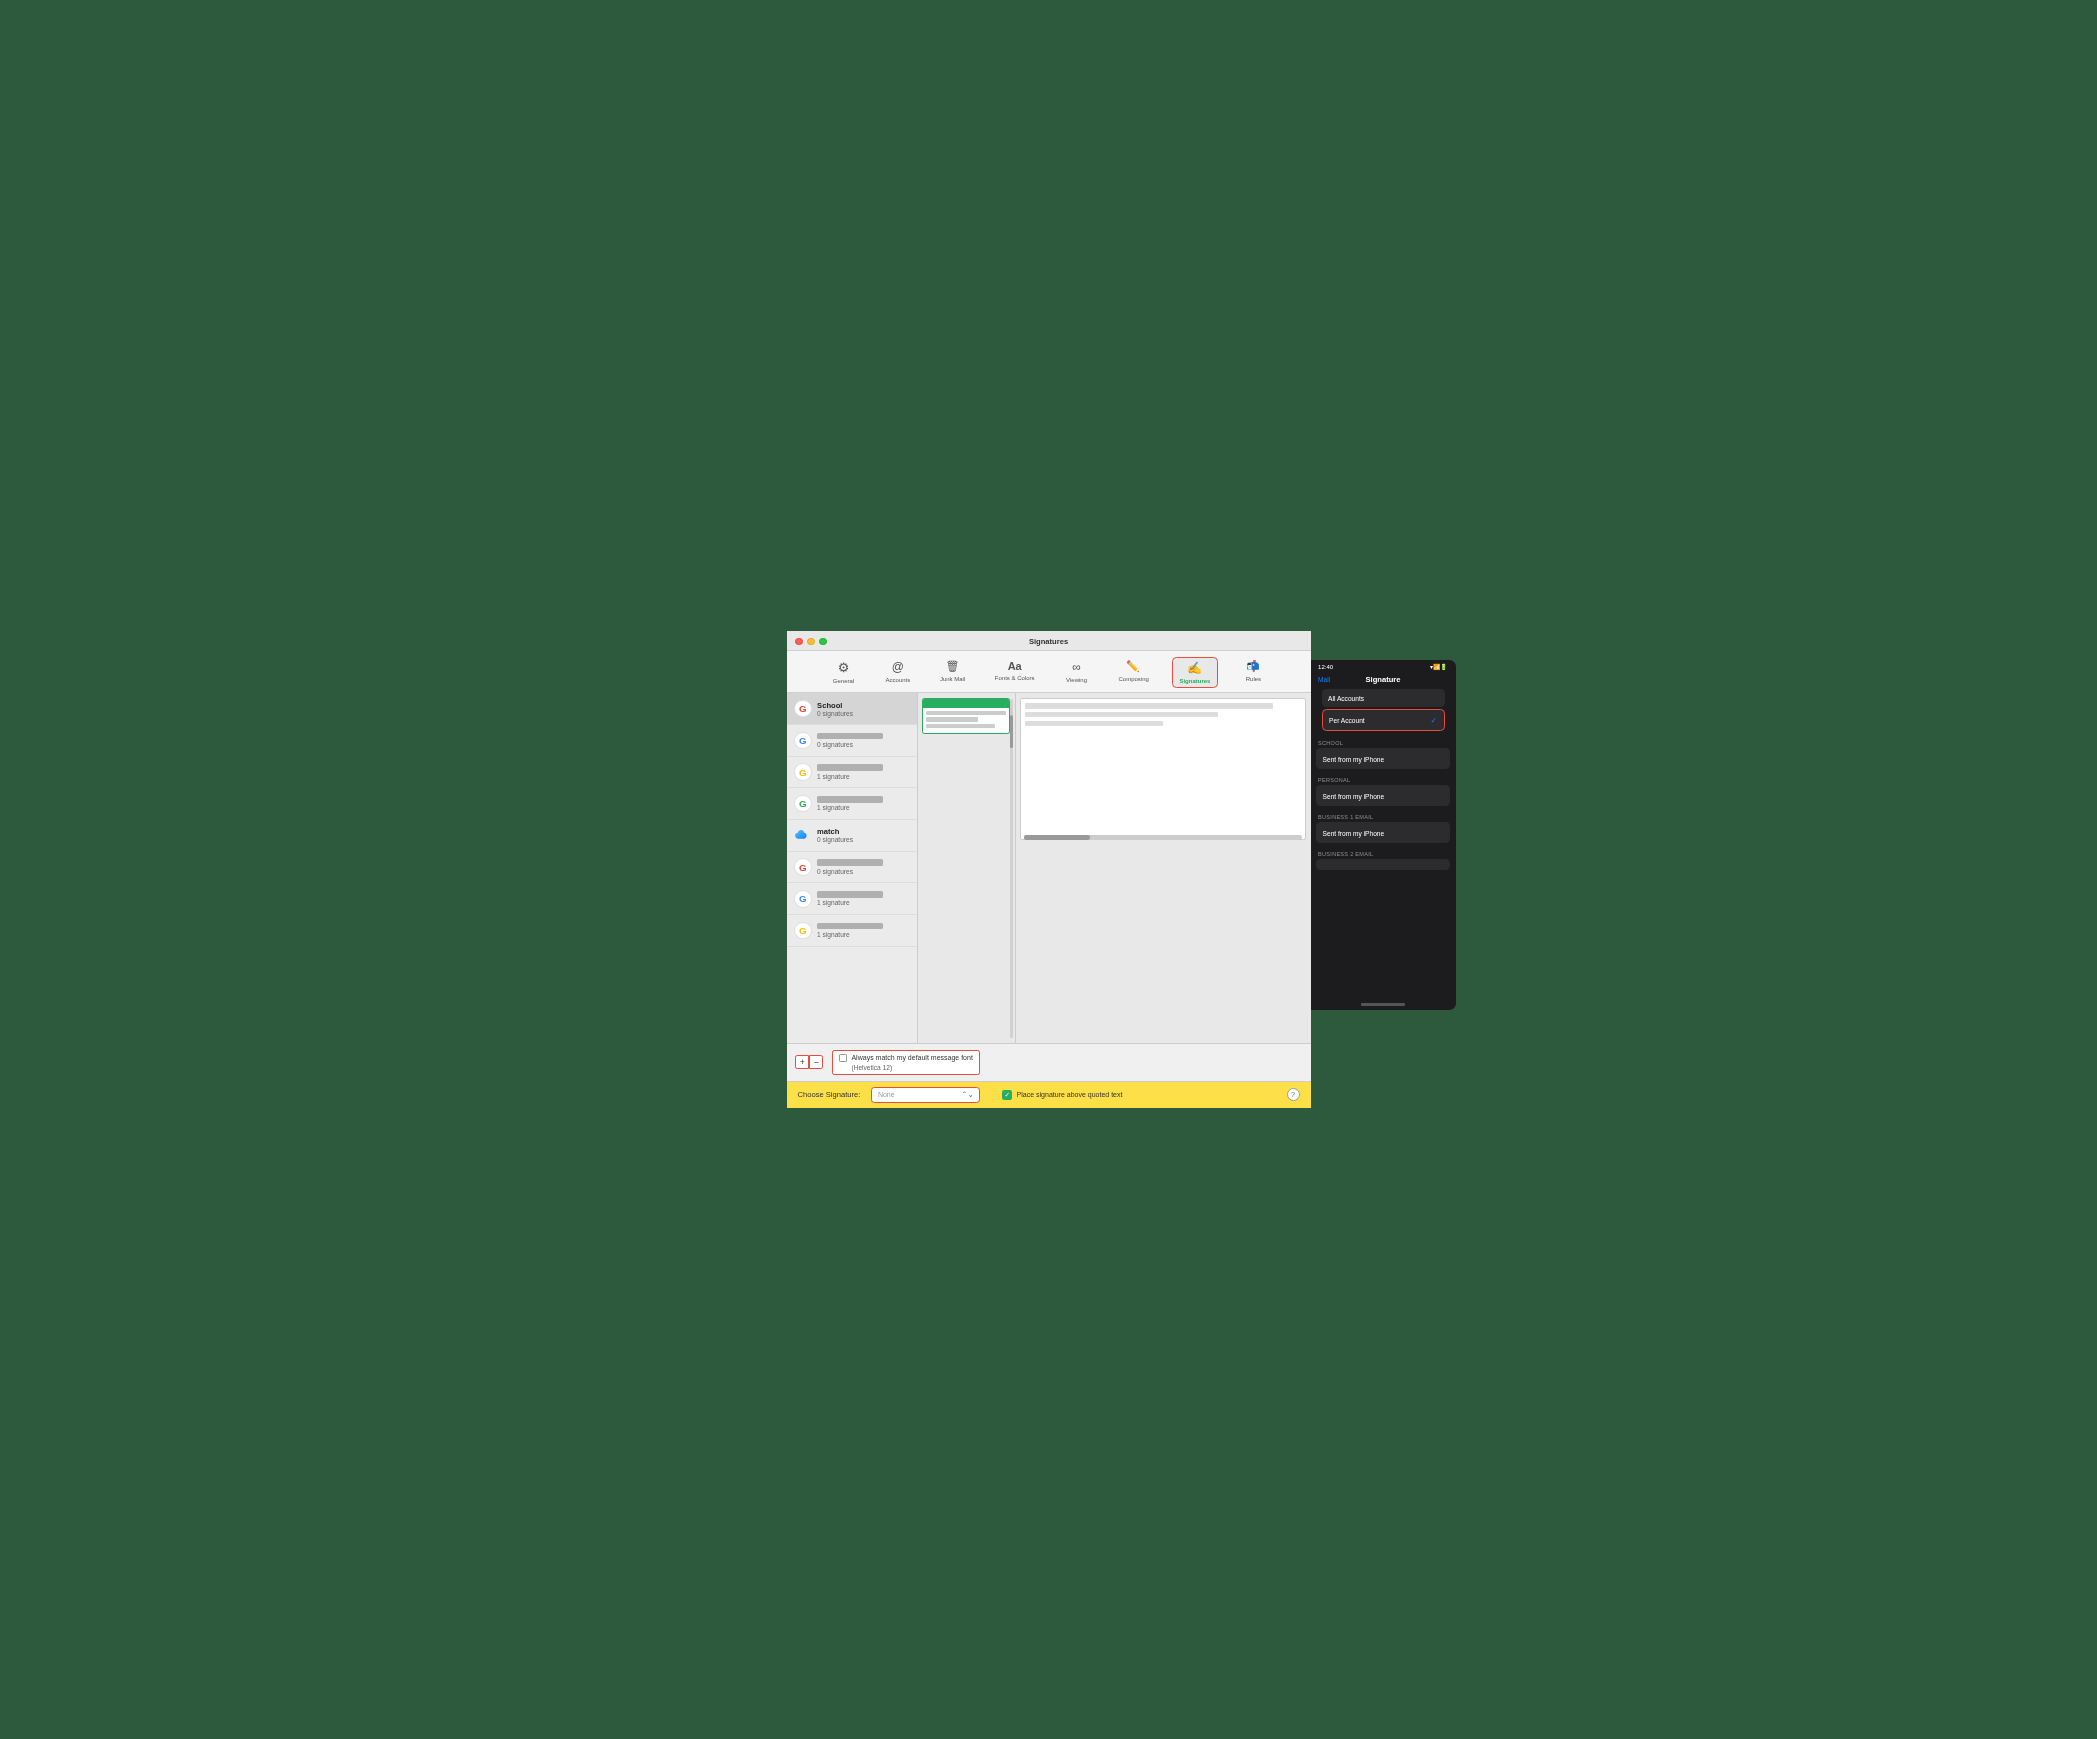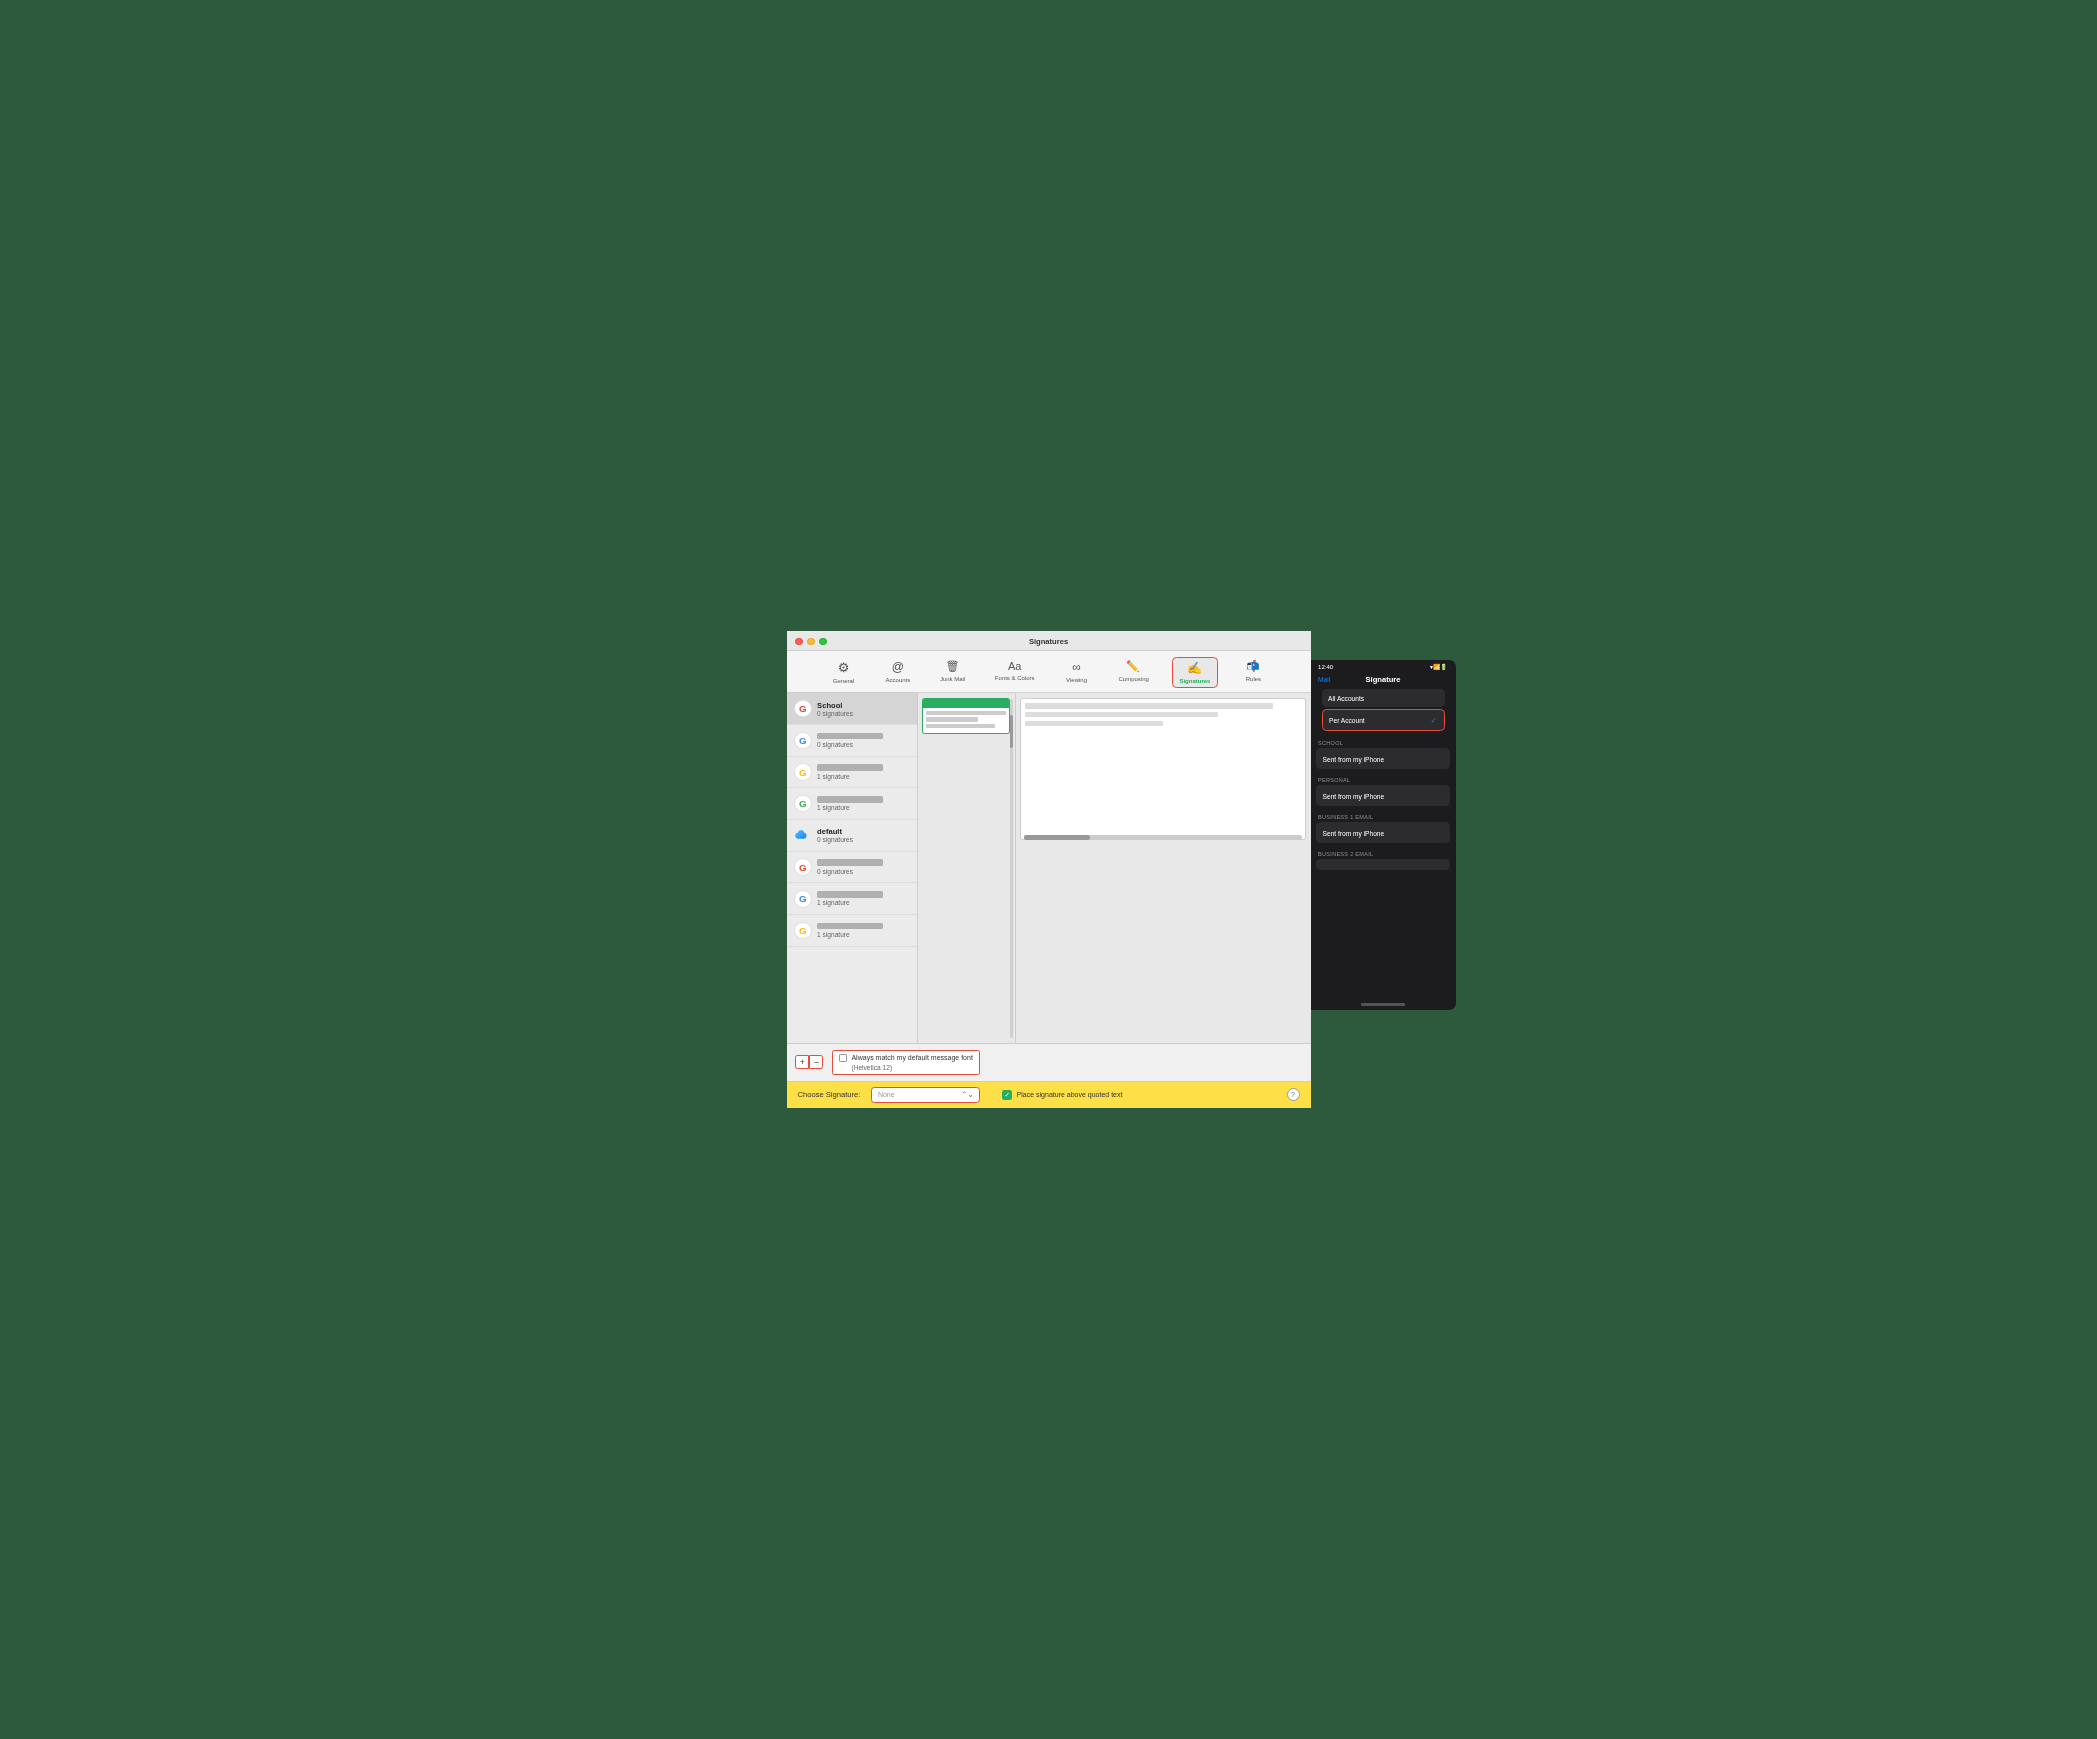--- a/index.html
+++ b/index.html
@@ -456,21 +456,21 @@
       </div>
       <div class="toolbar-item">
         <span class="toolbar-icon" style="font-style:normal; font-size:12px; font-weight:300;">@</span>
         <span class="toolbar-label">Accounts</span>
       </div>
       <div class="toolbar-item">
         <span class="toolbar-icon" style="font-size:11px;">🗑</span>
         <span class="toolbar-label">Junk Mail</span>
       </div>
       <div class="toolbar-item">
-        <span class="toolbar-icon" style="font-size:11px; font-weight:normal;">Aa</span>
+        <span class="toolbar-icon" style="font-size:11px; font-weight:bold;">Aa</span>
         <span class="toolbar-label">Fonts &amp; Colors</span>
       </div>
       <div class="toolbar-item">
         <span class="toolbar-icon" style="font-size:12px;">∞</span>
         <span class="toolbar-label">Viewing</span>
       </div>
       <div class="toolbar-item">
         <span class="toolbar-icon" style="font-size:11px;">✏️</span>
         <span class="toolbar-label">Composing</span>
       </div>
@@ -534,21 +534,21 @@
               <defs>
                 <linearGradient id="cloudGrad" x1="0%" y1="0%" x2="100%" y2="100%">
                   <stop offset="0%" style="stop-color:#5bc0f8"></stop>
                   <stop offset="100%" style="stop-color:#0a84ff"></stop>
                 </linearGradient>
               </defs>
               <path d="M8 18 C4 18 2 15 2 12 C2 9 4 7 7 7 C7.5 4 10 2 13 2 C16 2 18 4 18.5 7 C21 7 23 9 23 12 C23 15 21 18 18 18 Z" fill="url(#cloudGrad)"></path>
             </svg>
           </div>
           <div class="account-info">
-            <div class="account-name">default</div>
+            <div class="account-name">match</div>
             <div class="account-sigs">0 signatures</div>
           </div>
         </div>
 
         <div class="account-item">
           <div class="g-icon">
             <span class="google-g g-red">G</span>
           </div>
           <div class="account-info">
             <div class="blur-line"></div>

